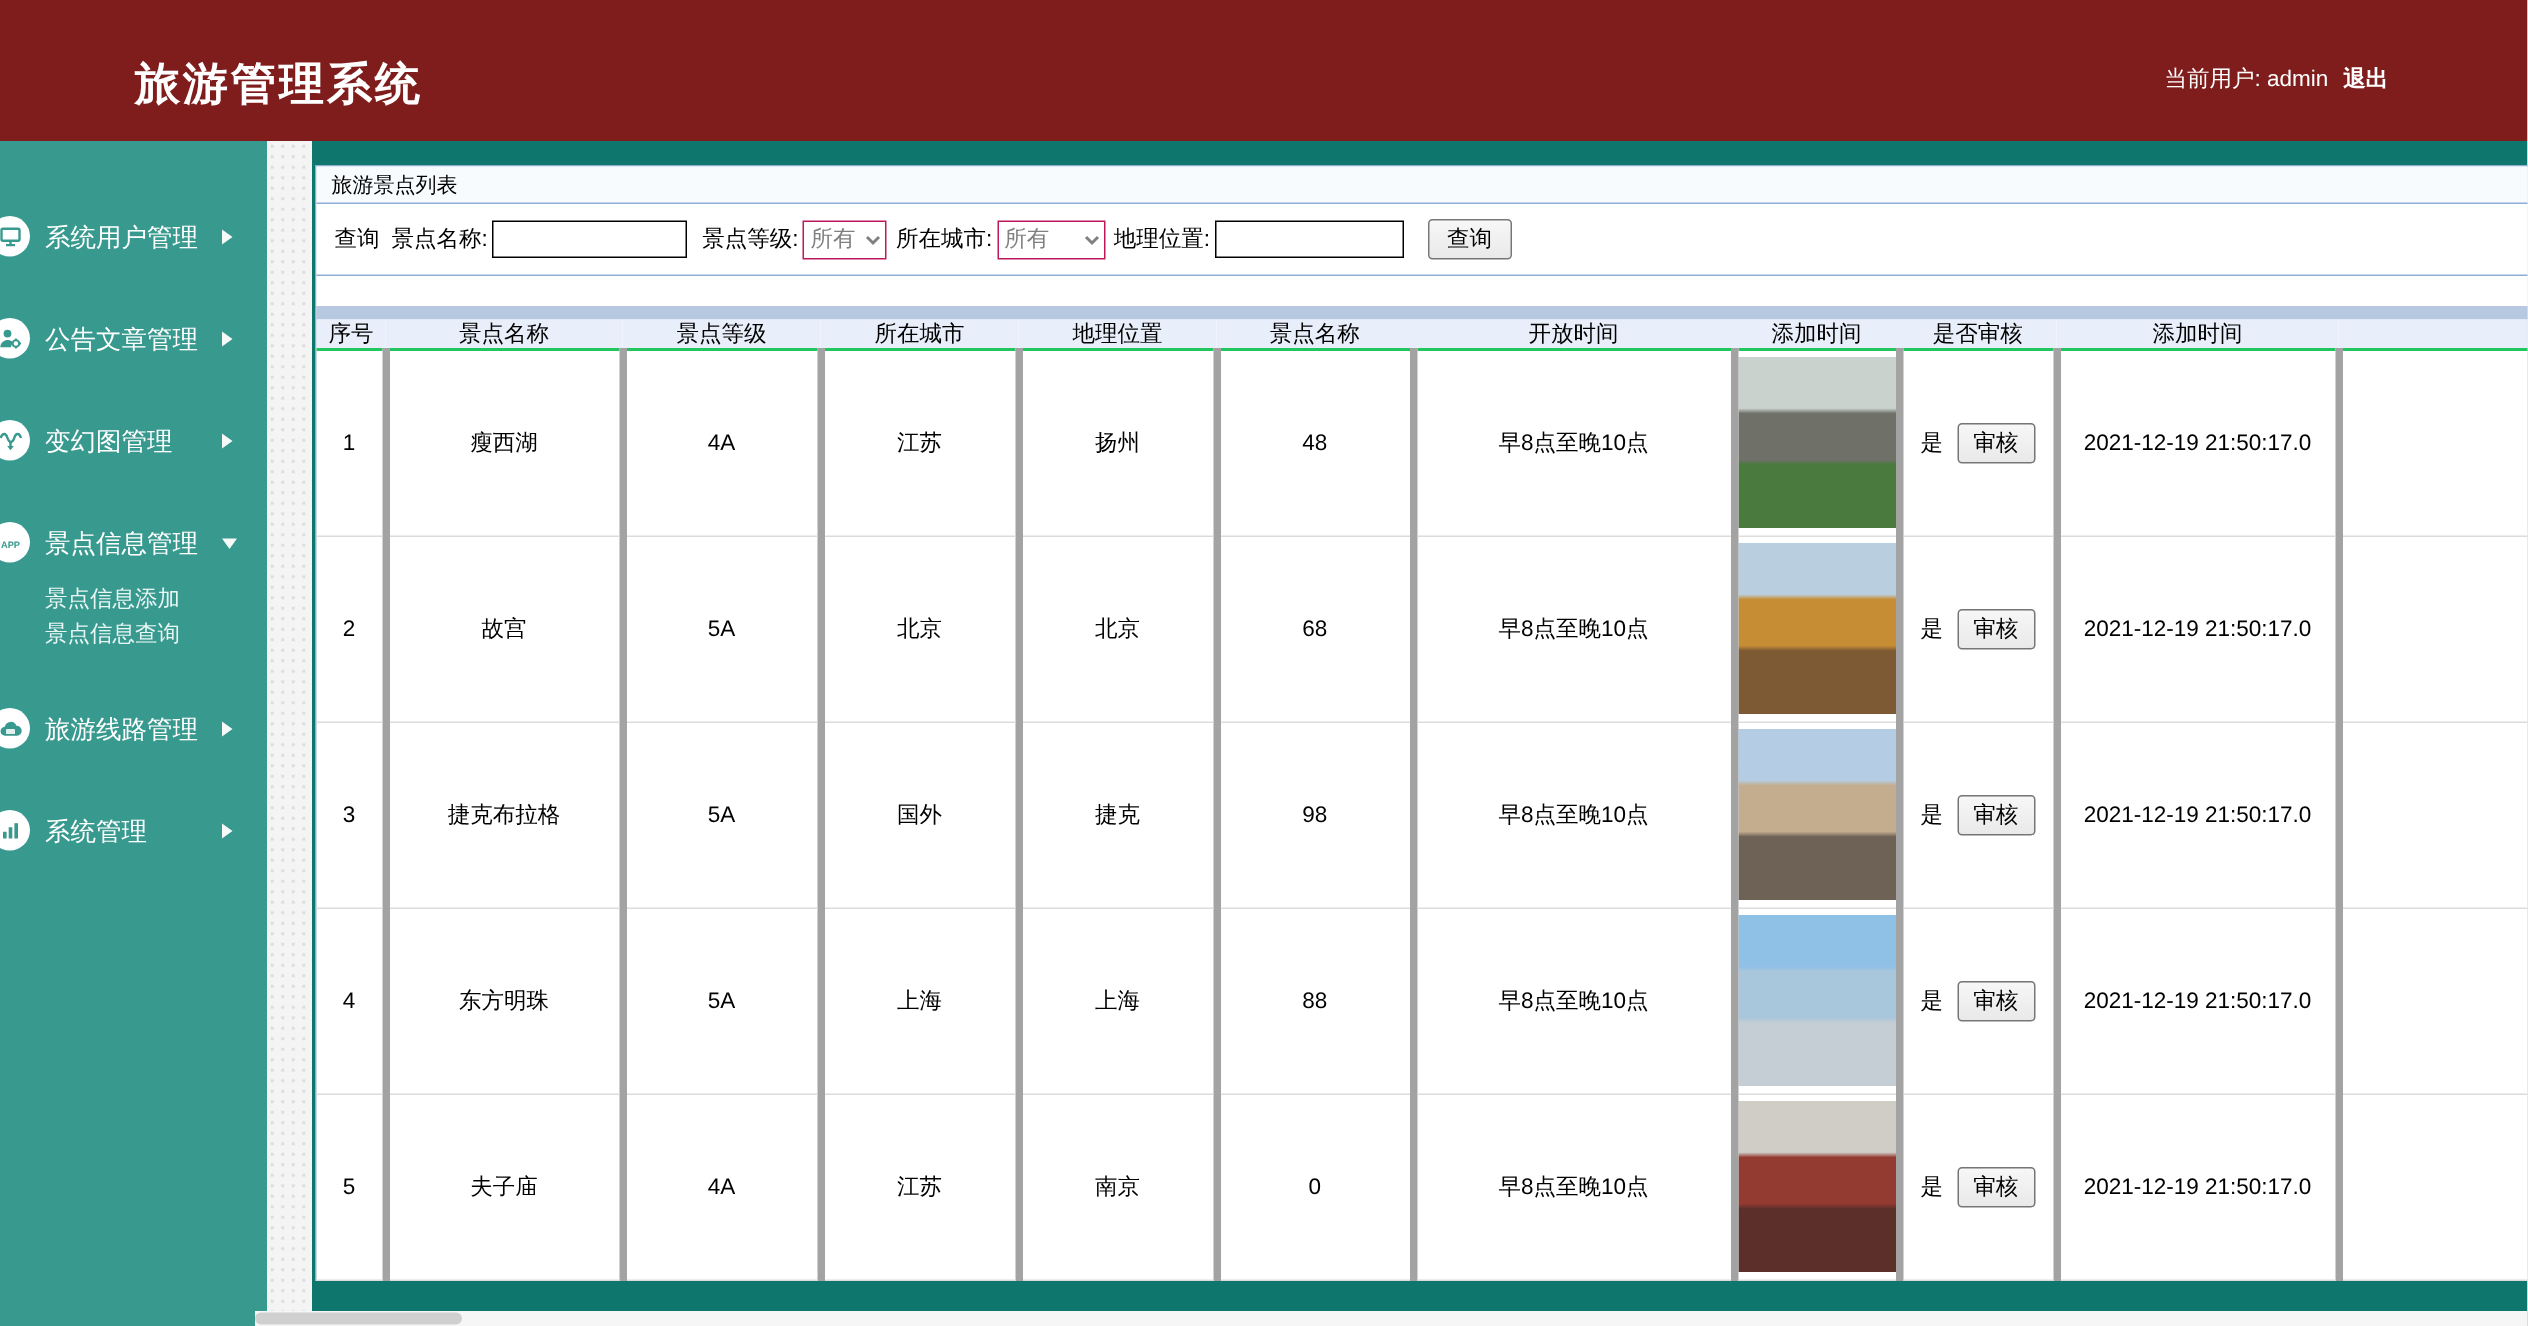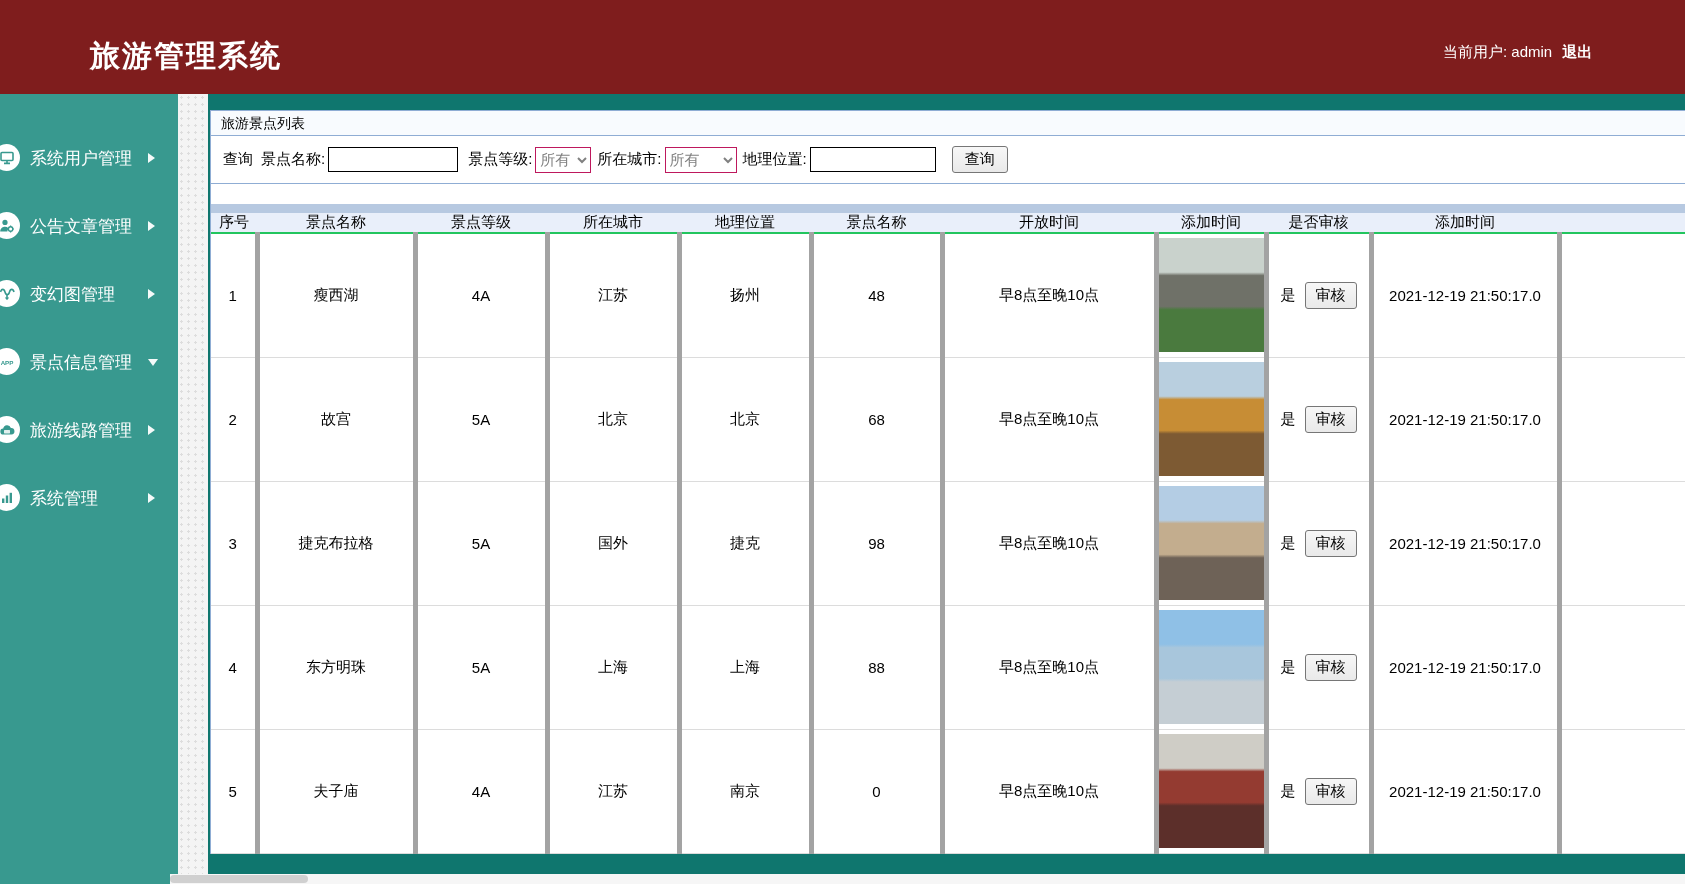--- a/index.html
+++ b/index.html
@@ -124,20 +124,24 @@
   <div class="menu-group">
     <div class="menu-item">
       <span class="icon-circle">
             <svg viewBox="0 0 16 16">
               <text x="8" y="11" font-size="6.2" font-weight="bold" text-anchor="middle" fill="#38998f" font-family="sans-serif">APP</text>
             </svg>
           </span>
       <span class="menu-label">景点信息管理</span>
       <span class="arrow arrow-down"></span>
     </div>
+    <div class="sub-list">
+          <div class="sub-item">景点信息添加</div>
+          <div class="sub-item">景点信息查询</div>
+        </div>
   </div>
 
   <div class="menu-group">
     <div class="menu-item">
       <span class="icon-circle">
             <svg viewBox="0 0 16 16">
               <path d="M4.5 12.5a3 3 0 0 1-.3-6 4 4 0 0 1 7.7-.6 2.9 2.9 0 0 1 .5 6.6z" fill="#38998f"></path>
               <rect x="5" y="8" width="6" height="3.4" rx="0.6" fill="#fff" opacity="0.85"></rect>
             </svg>
           </span>

